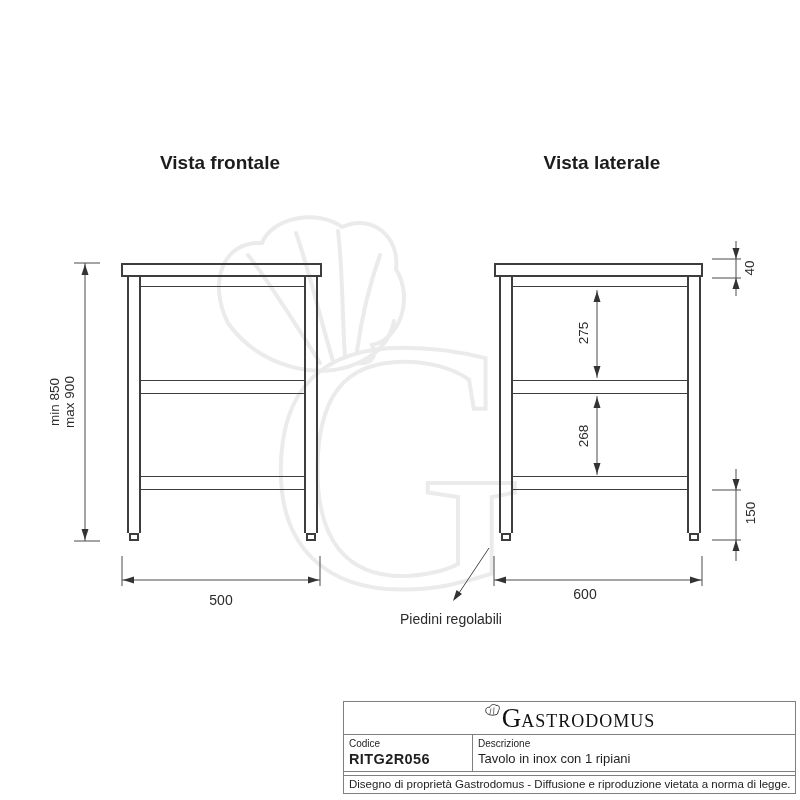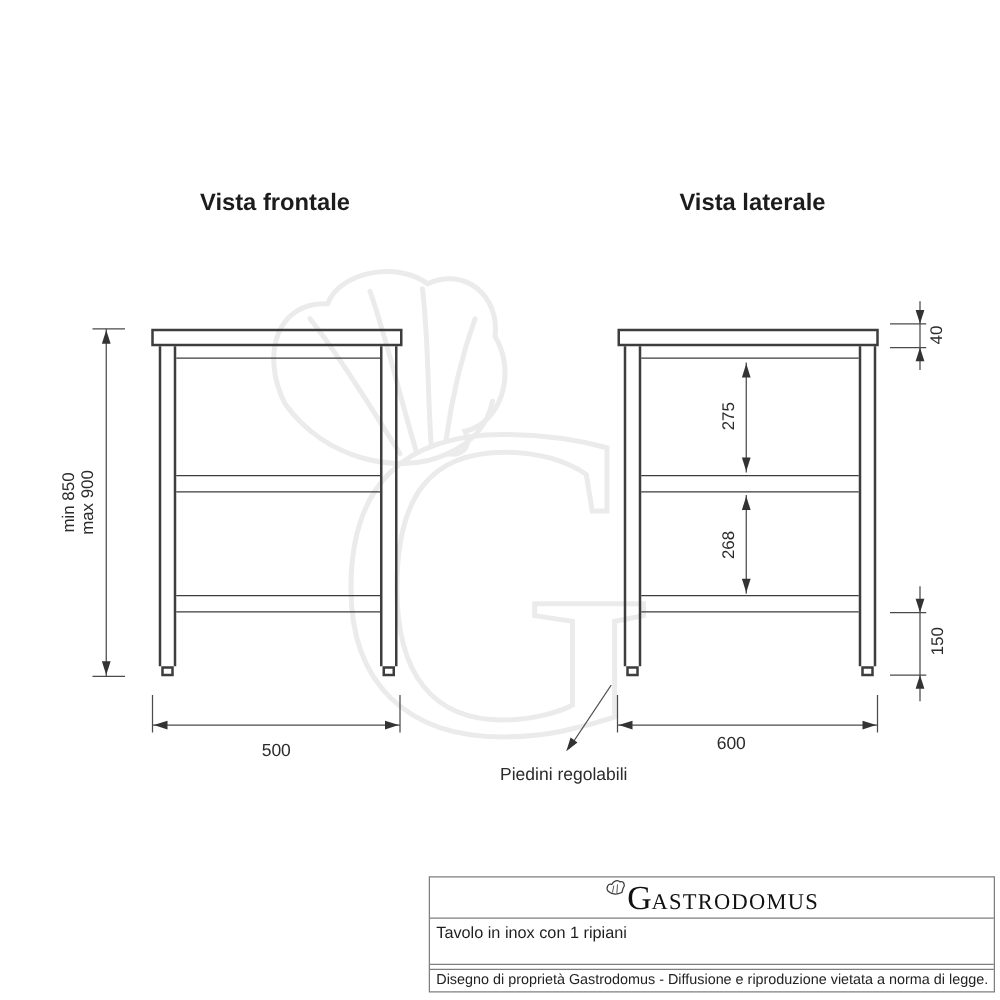--- a/index.html
+++ b/index.html
@@ -157,21 +157,26 @@
           <g fill="#ffffff" stroke="#3a3a3a" stroke-width="1">
             <path d="M2.5 10 C0.5 7 2.5 3.5 5.5 4.5 C6.5 1.5 10.5 0.5 12 2.5 C15 1.5 16.5 5 14.5 7.5 L13.5 11 C9.5 12.8 5.5 12.6 2.5 10 Z"></path>
             <path d="M6 11 L7 5.5 M9.5 11.3 L10 4.5" fill="none" stroke-width="0.7"></path>
           </g>
         </svg>
         <span class="brand-g">G</span>
           <span class="brand-rest">ASTRODOMUS</span>
       </div>
     </div>
     <div class="tb-mid-row">
+      <div class="tb-cell code">
+        <div class="tb-label">Codice</div>
+        <div class="tb-code-value">RITG2R056</div>
+      </div>
       <div class="tb-cell desc">
+        <div class="tb-label">Descrizione</div>
         <div class="tb-desc-value">Tavolo in inox con 1 ripiani</div>
       </div>
     </div>
     <div class="tb-spacer"></div>
     <div class="tb-legal-row">Disegno di proprietà Gastrodomus - Diffusione e riproduzione vietata a norma di legge.</div>
   </div>
 
 </div>
 
 </body></html>

